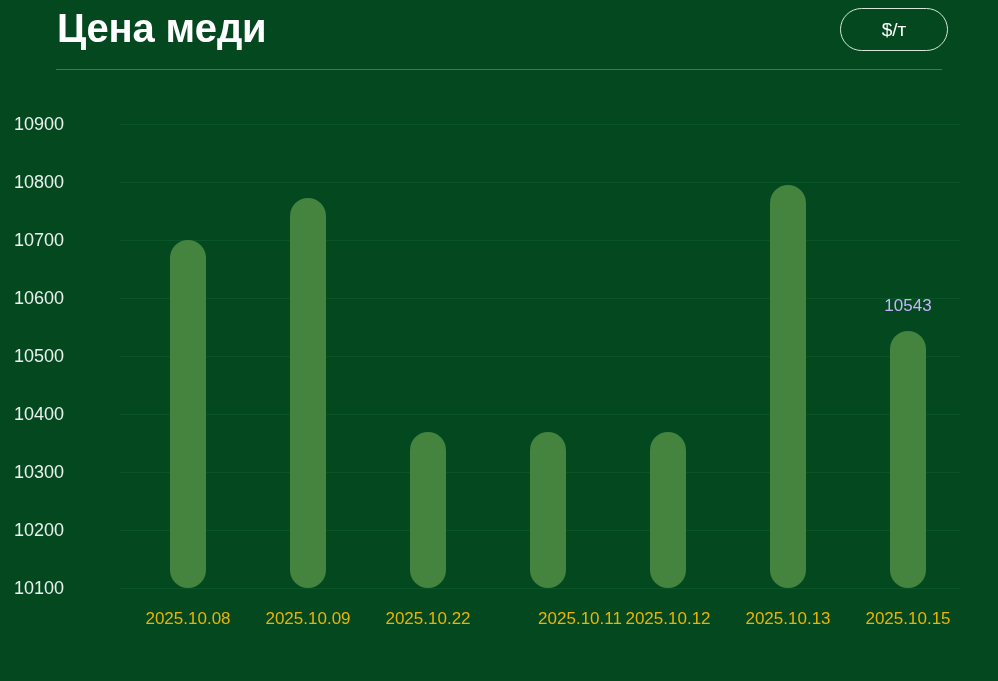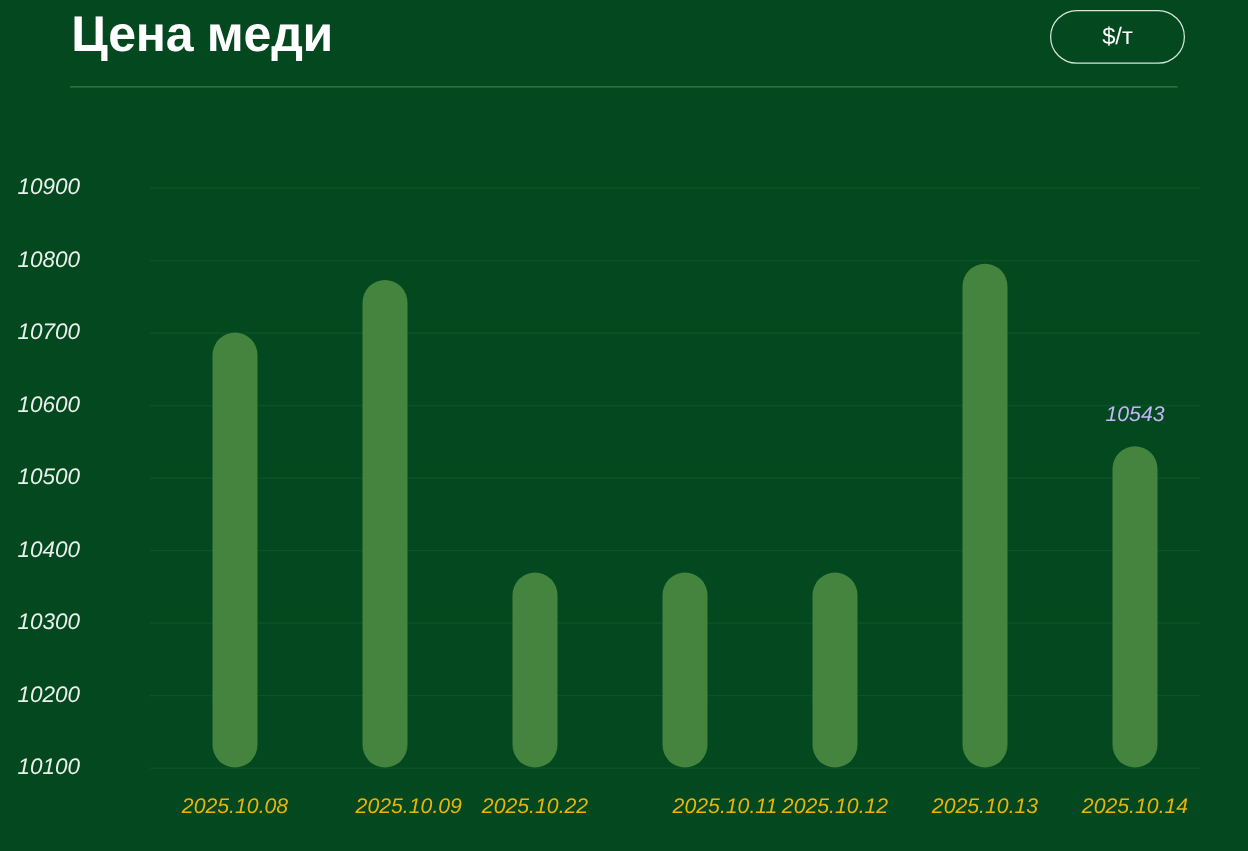--- a/index.html
+++ b/index.html
@@ -86,24 +86,23 @@
     left: 0;
     top: 70px;
     width: 998px;
     height: 611px;
   }
 
   
   #plot {
     position: absolute;
     left: 120px;
-    top: 80px;      
+    top: 54px;      
     width: 840px;
     height: 464px;  
-    font-style: italic;
   }
 
   .gridline {
     position: absolute;
     left: 0;
     width: 840px;
     height: 1px;
     background: #0a5528;
   }
 
@@ -189,23 +188,23 @@
           <div class="bar" style="left: 428px; top: 307.98px; height: 156.02px; background: rgb(68, 132, 63);"></div>
           <div class="bar" style="left: 548px; top: 307.98px; height: 156.02px; background: rgb(68, 132, 63);"></div>
           <div class="bar" style="left: 668px; top: 60.9px; height: 403.1px; background: rgb(68, 132, 63);"></div>
           <div class="bar" style="left: 788px; top: 207.06px; height: 256.94px; background: rgb(68, 132, 63);"></div>
         </div>
       <div id="value-labels">
           <div class="bar-value-label" style="left: 788px; top: 172.06px;">10543</div>
         </div>
       <div id="xtick-labels">
           <div class="xtick-label" style="left: 68px;">2025.10.08</div>
-          <div class="xtick-label" style="left: 188px; margin-left: 19px;">2025.10.09</div>
+          <div class="xtick-label" style="left: 188px;">2025.10.09</div>
           <div class="xtick-label" style="left: 308px;">2025.10.22</div>
           <div class="xtick-label" style="left: 428px; margin-left: 32px;">2025.10.11</div>
           <div class="xtick-label" style="left: 548px;">2025.10.12</div>
           <div class="xtick-label" style="left: 668px;">2025.10.13</div>
-          <div class="xtick-label" style="left: 788px;">2025.10.14</div>
+          <div class="xtick-label" style="left: 788px;">2025.10.15</div>
         </div>
     </div>
   </div>
 
 </div>
 
 </body></html>

